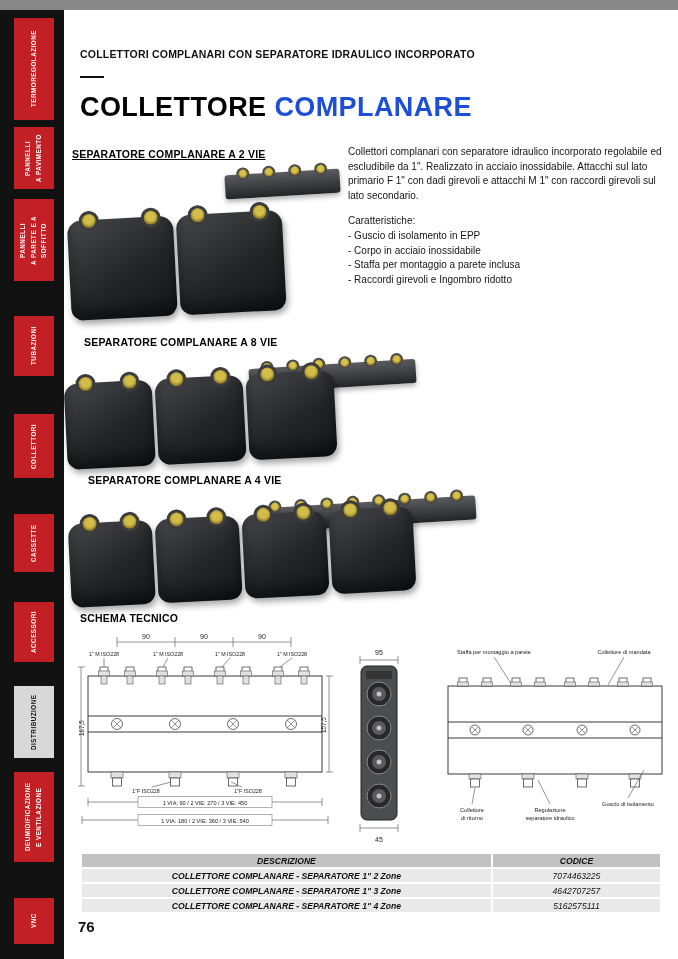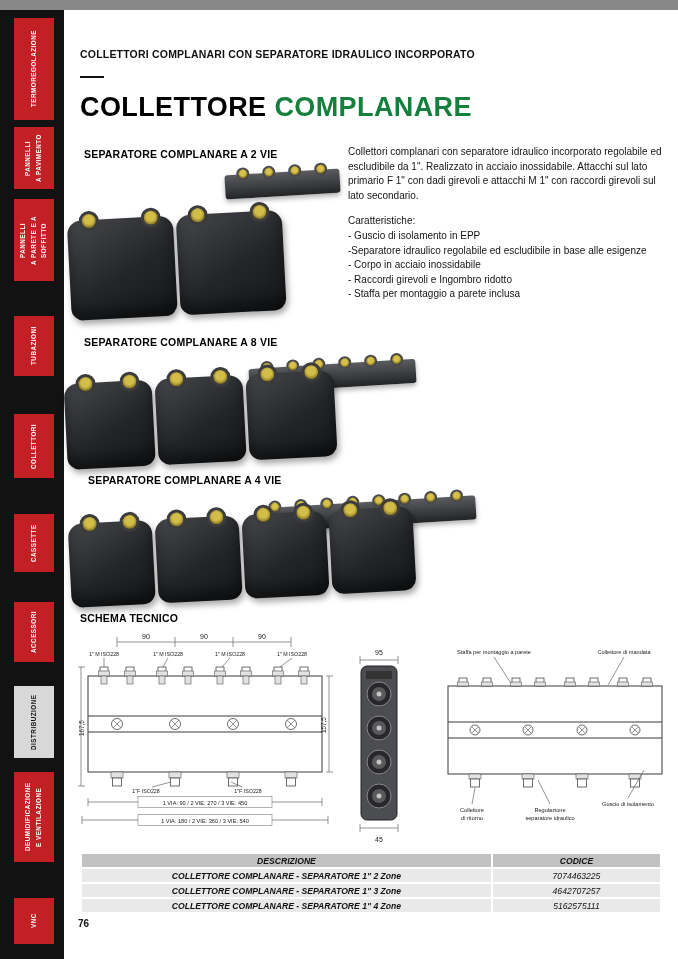--- a/index.html
+++ b/index.html
@@ -25,24 +25,24 @@
   .side-item:nth-of-type(6){ top:504px; height:58px; }
   .side-item:nth-of-type(7){ top:592px; height:60px; }
   .side-item:nth-of-type(8){ top:676px; height:72px; }
   .side-item:nth-of-type(9){ top:762px; height:90px; }
   .side-item:nth-of-type(10){ top:888px; height:46px; }
 
   
   .kicker { position:absolute; left:80px; top:38px; font-size:10.5px; font-weight:bold; color:#111; letter-spacing:.2px; }
   .kicker-dash { position:absolute; left:80px; top:66px; width:24px; height:2px; background:#111; }
   .page-title { position:absolute; left:80px; top:82px; font-size:27px; font-weight:bold; color:#000; letter-spacing:.4px; }
-  .page-title .red { color:#15803d; }
+  .page-title .red { color:#1d4ed8; }
 
   .sec-heading { position:absolute; font-size:10.5px; font-weight:bold; color:#000; letter-spacing:.2px; }
-  #sec2 { left:84px; top:138px; }
+  #sec2 { left:72px; top:138px;text-decoration:underline; }
   #sec3 { left:84px; top:326px; }
   #sec4 { left:88px; top:464px; }
   #secschema { left:80px; top:602px; }
 
   
   .desc { position:absolute; left:348px; top:135px; width:314px; font-size:10px; line-height:1.46; color:#141414; }
   .desc .para { margin-bottom:11px; }
   .features { list-style:none; }
 
   
@@ -88,21 +88,21 @@
   #svg-side { margin-left:14px; margin-top:16px; }
   #svg-call { margin-left:24px; margin-top:14px; }
 
   
   .spec-table { position:absolute; left:80px; top:842px; width:582px; border-collapse:separate; border-spacing:2px; font-size:8.6px;font-style:italic; }
   .spec-table col.c1 { width:71%; } .spec-table col.c2 { width:29%; }
   .spec-table th { background:#c2c2c2; font-weight:bold; height:13px; text-align:center; color:#111; }
   .spec-table td { background:#e9e9e9; height:13px; text-align:center; color:#111; }
   .spec-table td.dsc { font-weight:bold; }
 
-  .page-num { position:absolute; left:78px; top:908px; font-size:10px; font-weight:bold; color:#111;text-align:center; }
+  .page-num { position:absolute; left:78px; top:908px; font-size:15px; font-weight:bold; color:#111;text-align:center; }
 </style>
 </head>
 <body>
 
 <div class="page">
 
   <aside class="sidebar">
     <div class="side-item">TERMOREGOLAZIONE</div>
     <div class="side-item">PANNELLI
 A PAVIMENTO</div>
@@ -140,24 +140,23 @@
           <div class="fitting f2"></div>
         </div>
       </div>
     </div>
 
   <div class="desc">
     <p class="para">Collettori complanari con separatore idraulico incorporato regolabile ed escludibile da 1". Realizzato in acciaio inossidabile. Attacchi sul lato primario F 1" con dadi girevoli e attacchi M 1" con raccordi girevoli sul lato secondario.</p>
     <div>Caratteristiche:</div>
     <ul class="features">
       <li>- Guscio di isolamento in EPP</li>
-      <li>-Separatore idraulico regolabile ed escludibile in base alle esigenze</li>
       <li>- Corpo in acciaio inossidabile</li>
+      <li>- Staffa per montaggio a parete inclusa</li>
       <li>- Raccordi girevoli e Ingombro ridotto</li>
-      <li>- Staffa per montaggio a parete inclusa</li>
     </ul>
   </div>
 
   <h2 class="sec-heading" id="sec3">SEPARATORE COMPLANARE A 8 VIE</h2>
   <div class="product-visual" id="pv3">
       <div class="rail">
         <div class="port"></div>
         <div class="port"></div>
         <div class="port"></div>
         <div class="port"></div>

